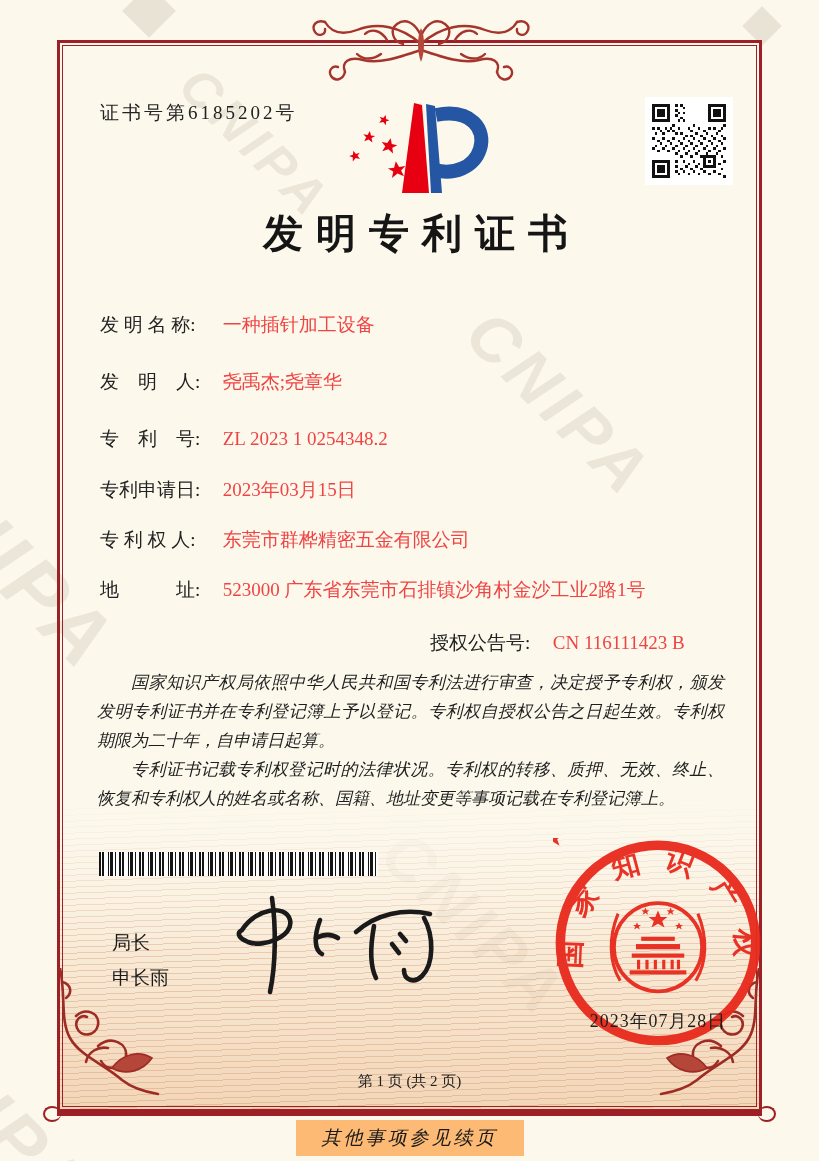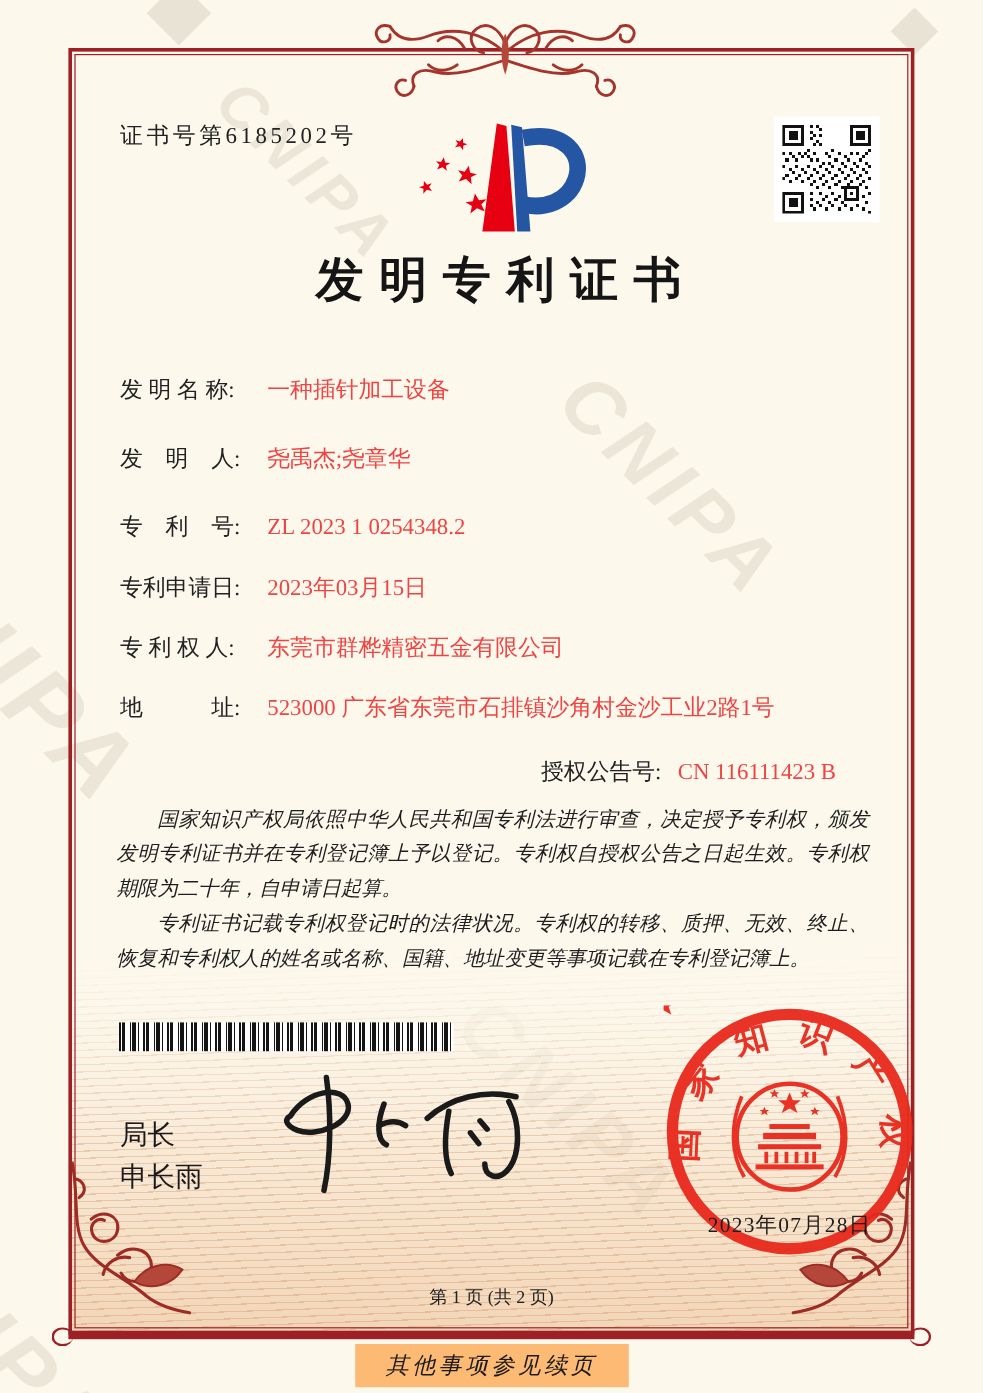--- a/index.html
+++ b/index.html
@@ -36,21 +36,21 @@
   .paras{left:97px;top:668px;width:627px;font-size:17px;line-height:29px;
     text-align:justify;font-style:italic;color:#1e1e1e;z-index:5;}
   .paras p{margin:0;text-indent:34px;}
   
   .barcode{left:99px;top:852px;width:279px;height:24px;z-index:5;
     background-image:repeating-linear-gradient(90deg,
       #141414 0 2px,#fdfdfd 2px 3px,#141414 3px 5px,#fdfdfd 5px 9px,
       #141414 9px 10px,#fdfdfd 10px 11px,#141414 11px 14px,#fdfdfd 14px 16px,
       #141414 16px 17px,#fdfdfd 17px 20px);}
   
-  .sig-label{left:100px;font-size:23px;font-family:"Liberation Sans",sans-serif;color:#1a1a1a;z-index:6;}
+  .sig-label{left:112px;font-size:19px;font-family:"Liberation Sans",sans-serif;color:#1a1a1a;z-index:6;}
   
   .waves{left:60px;top:798px;width:699px;height:311px;z-index:2;overflow:hidden;}
   .waves .tint{position:absolute;inset:0;
     background:linear-gradient(to bottom,rgba(246,222,198,0) 0%,rgba(243,213,183,0.45) 55%,rgba(240,205,170,0.8) 100%);}
   .waves .lines{position:absolute;inset:0;
     background:repeating-linear-gradient(178deg,rgba(0,0,0,0) 0 5px,rgba(200,125,75,0.30) 5px 6px);}
   .waves .fade{position:absolute;inset:0;
     background:linear-gradient(to bottom,#fcf8ec 0%,rgba(252,248,236,0) 50%);}
   
   .page-num{left:0;top:1072px;width:100%;text-align:center;font-size:15px;color:#222;z-index:5;}
@@ -166,21 +166,21 @@
     <span class="val">2023年03月15日</span>
   </div>
   <div class="row" style="top:527px;">
     <span class="lbl">专 利 权 人:</span>
     <span class="val">东莞市群桦精密五金有限公司</span>
   </div>
   <div class="row" style="top:577px;">
     <span class="lbl">地　　　址:</span>
     <span class="val">523000 广东省东莞市石排镇沙角村金沙工业2路1号</span>
   </div>
-  <div class="row" style="top:630px;left:442px;text-align:center;">
+  <div class="row" style="top:630px;left:430px;">
     <span class="lbl">授权公告号:</span>
     <span class="val">CN 116111423 B</span>
   </div>
 
   <div class="abs paras">
     <p>国家知识产权局依照中华人民共和国专利法进行审查，决定授予专利权，颁发发明专利证书并在专利登记簿上予以登记。专利权自授权公告之日起生效。专利权期限为二十年，自申请日起算。</p>
     <p>专利证书记载专利权登记时的法律状况。专利权的转移、质押、无效、终止、恢复和专利权人的姓名或名称、国籍、地址变更等事项记载在专利登记簿上。</p>
   </div>
 
   <div class="abs barcode"></div>

